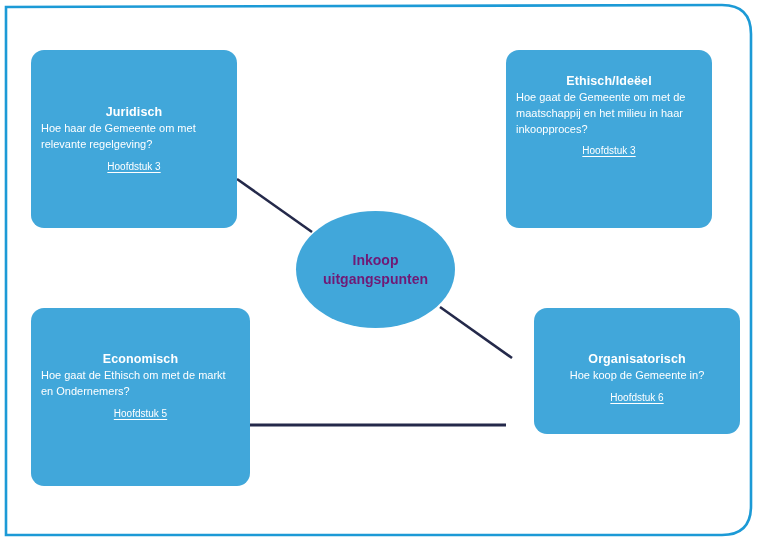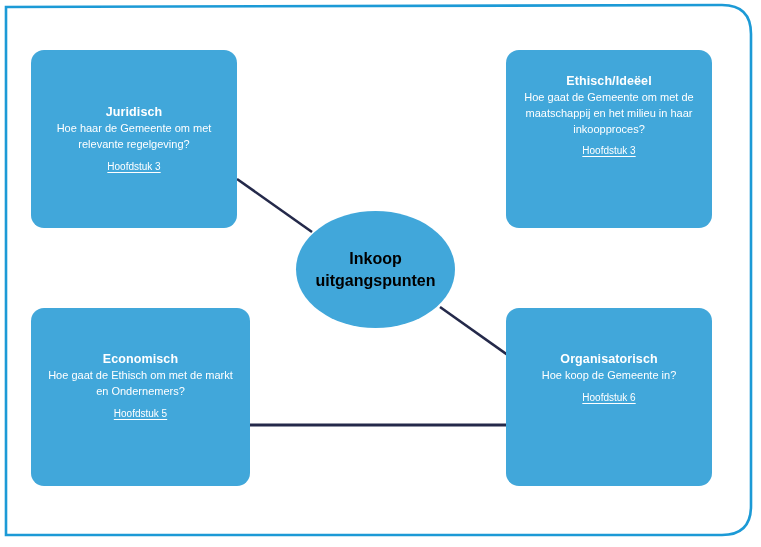--- a/index.html
+++ b/index.html
@@ -37,21 +37,20 @@
   
   .node-box {
     position: absolute;
     box-sizing: border-box;
     background: #41a7da;
     border-radius: 13px;
     display: flex;
     flex-direction: column;
     align-items: center;
     color: #ffffff;
-    text-align: center;
     padding: 0 10px;
   }
   .node-title {
     font-size: 12.5px;
     font-weight: bold;
     line-height: 1.25;
     letter-spacing: 0.1px;
   }
   .node-desc {
     font-size: 11px;
@@ -82,38 +81,38 @@
   }
   #box-ethisch {
     left: 506px; top: 50px;  width: 206px; height: 178px;
     padding-top: 24px;
   }
   #box-economisch {
     left: 31px;  top: 308px; width: 219px; height: 178px;
     padding-top: 44px;
   }
   #box-organisatorisch {
-    left: 506px; top: 308px; width: 206px; height: 178px;
+    left: 534px; top: 308px; width: 206px; height: 126px;
     padding-top: 44px;
   }
   
   #center-node {
     position: absolute;
     left: 296px;
     top: 211px;
     width: 159px;
     height: 117px;
     background: #41a7da;
     border-radius: 50%;
     display: flex;
     align-items: center;
     justify-content: center;
     text-align: center;
-    color: #000000;
-    font-size: 16px;
+    color: #701a75;
+    font-size: 14px;
     font-weight: bold;
     line-height: 1.35;
     z-index: 3;
   }
 </style>
 </head>
 <body>
 
 <div id="canvas">
 

